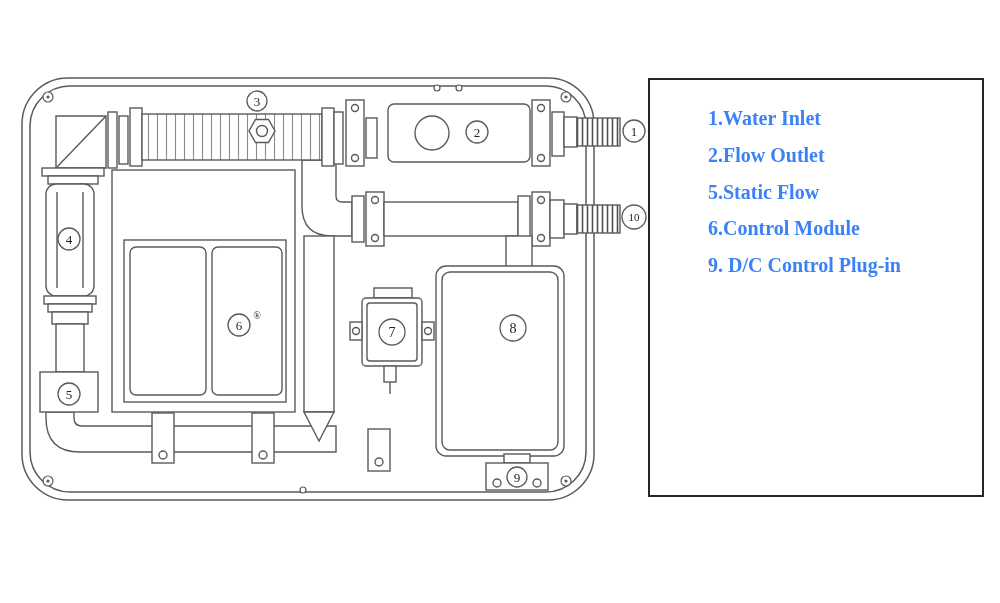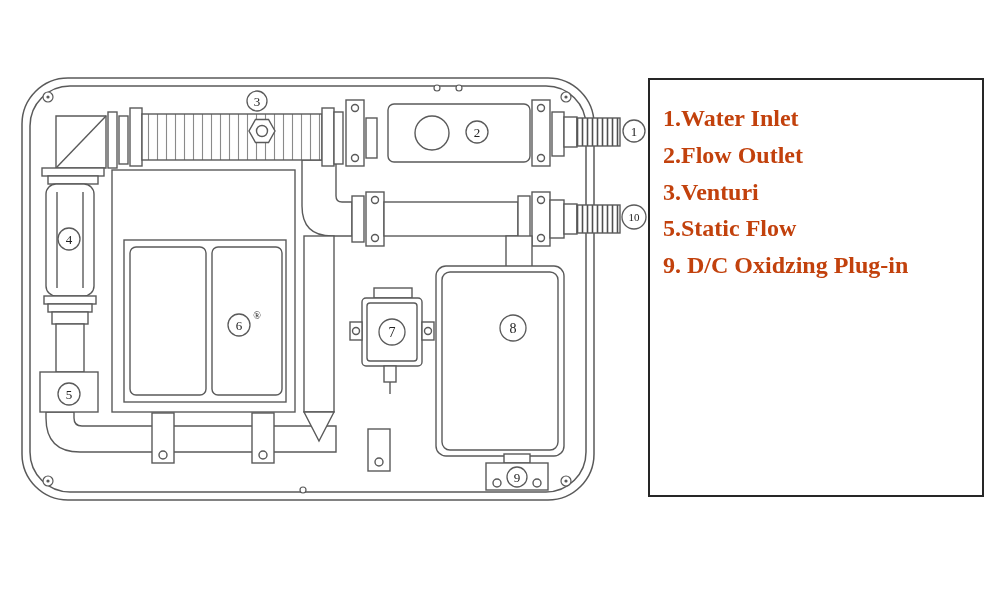--- a/index.html
+++ b/index.html
@@ -5,21 +5,21 @@
   html,body{margin:0;padding:0;background:#ffffff;}
   .canvas{position:relative;width:1000px;height:603px;background:#fff;overflow:hidden;
           font-family:"Liberation Serif",serif;}
   svg.diagram{position:absolute;left:0;top:0;}
   .co{font-family:"Liberation Serif",serif;font-size:13px;fill:#222;stroke:none;text-anchor:middle;}
   .co-sm{font-size:11px;}
   .co-lg{font-size:14px;}
   .co-reg{font-size:10px;}
   .legend{position:absolute;left:648px;top:78px;width:336px;height:419px;
           border:2px solid #262626;box-sizing:border-box;padding:20px 8px 0 13px;background:#fff;}
-  .legend-row{font-size:24px;font-weight:bold;line-height:36.8px;color:#c2410c;white-space:pre;}
+  .legend-row{font-size:20px;font-weight:bold;line-height:36.8px;color:#3b82f6;white-space:pre;margin-left:45px;}
 </style>
 </head>
 <body>
 
 <div class="canvas">
 
   <svg class="diagram" width="1000" height="603" viewBox="0 0 1000 603">
     <defs>
       <pattern id="thr" width="5" height="6" patternUnits="userSpaceOnUse">
         <rect width="5" height="6" fill="#fff"></rect>
@@ -199,18 +199,18 @@
       <g>
         <circle cx="634" cy="217" r="12"></circle>
         <text x="634" y="221" class="co co-sm">10</text>
       </g>
     </g>
   </svg>
 
   <div class="legend">
     <div class="legend-row"><span>1.</span><span>Water Inlet</span></div>
     <div class="legend-row"><span>2.</span><span>Flow Outlet</span></div>
-    <div class="legend-row"><span>3.</span><span>Venturi</span></div>
     <div class="legend-row"><span>5.</span><span>Static Flow</span></div>
-    <div class="legend-row"><span>9.</span><span> D/C Oxidzing Plug-in</span></div>
+    <div class="legend-row"><span>6.</span><span>Control Module</span></div>
+    <div class="legend-row"><span>9.</span><span> D/C Control Plug-in</span></div>
   </div>
 
 </div>
 
 </body></html>

